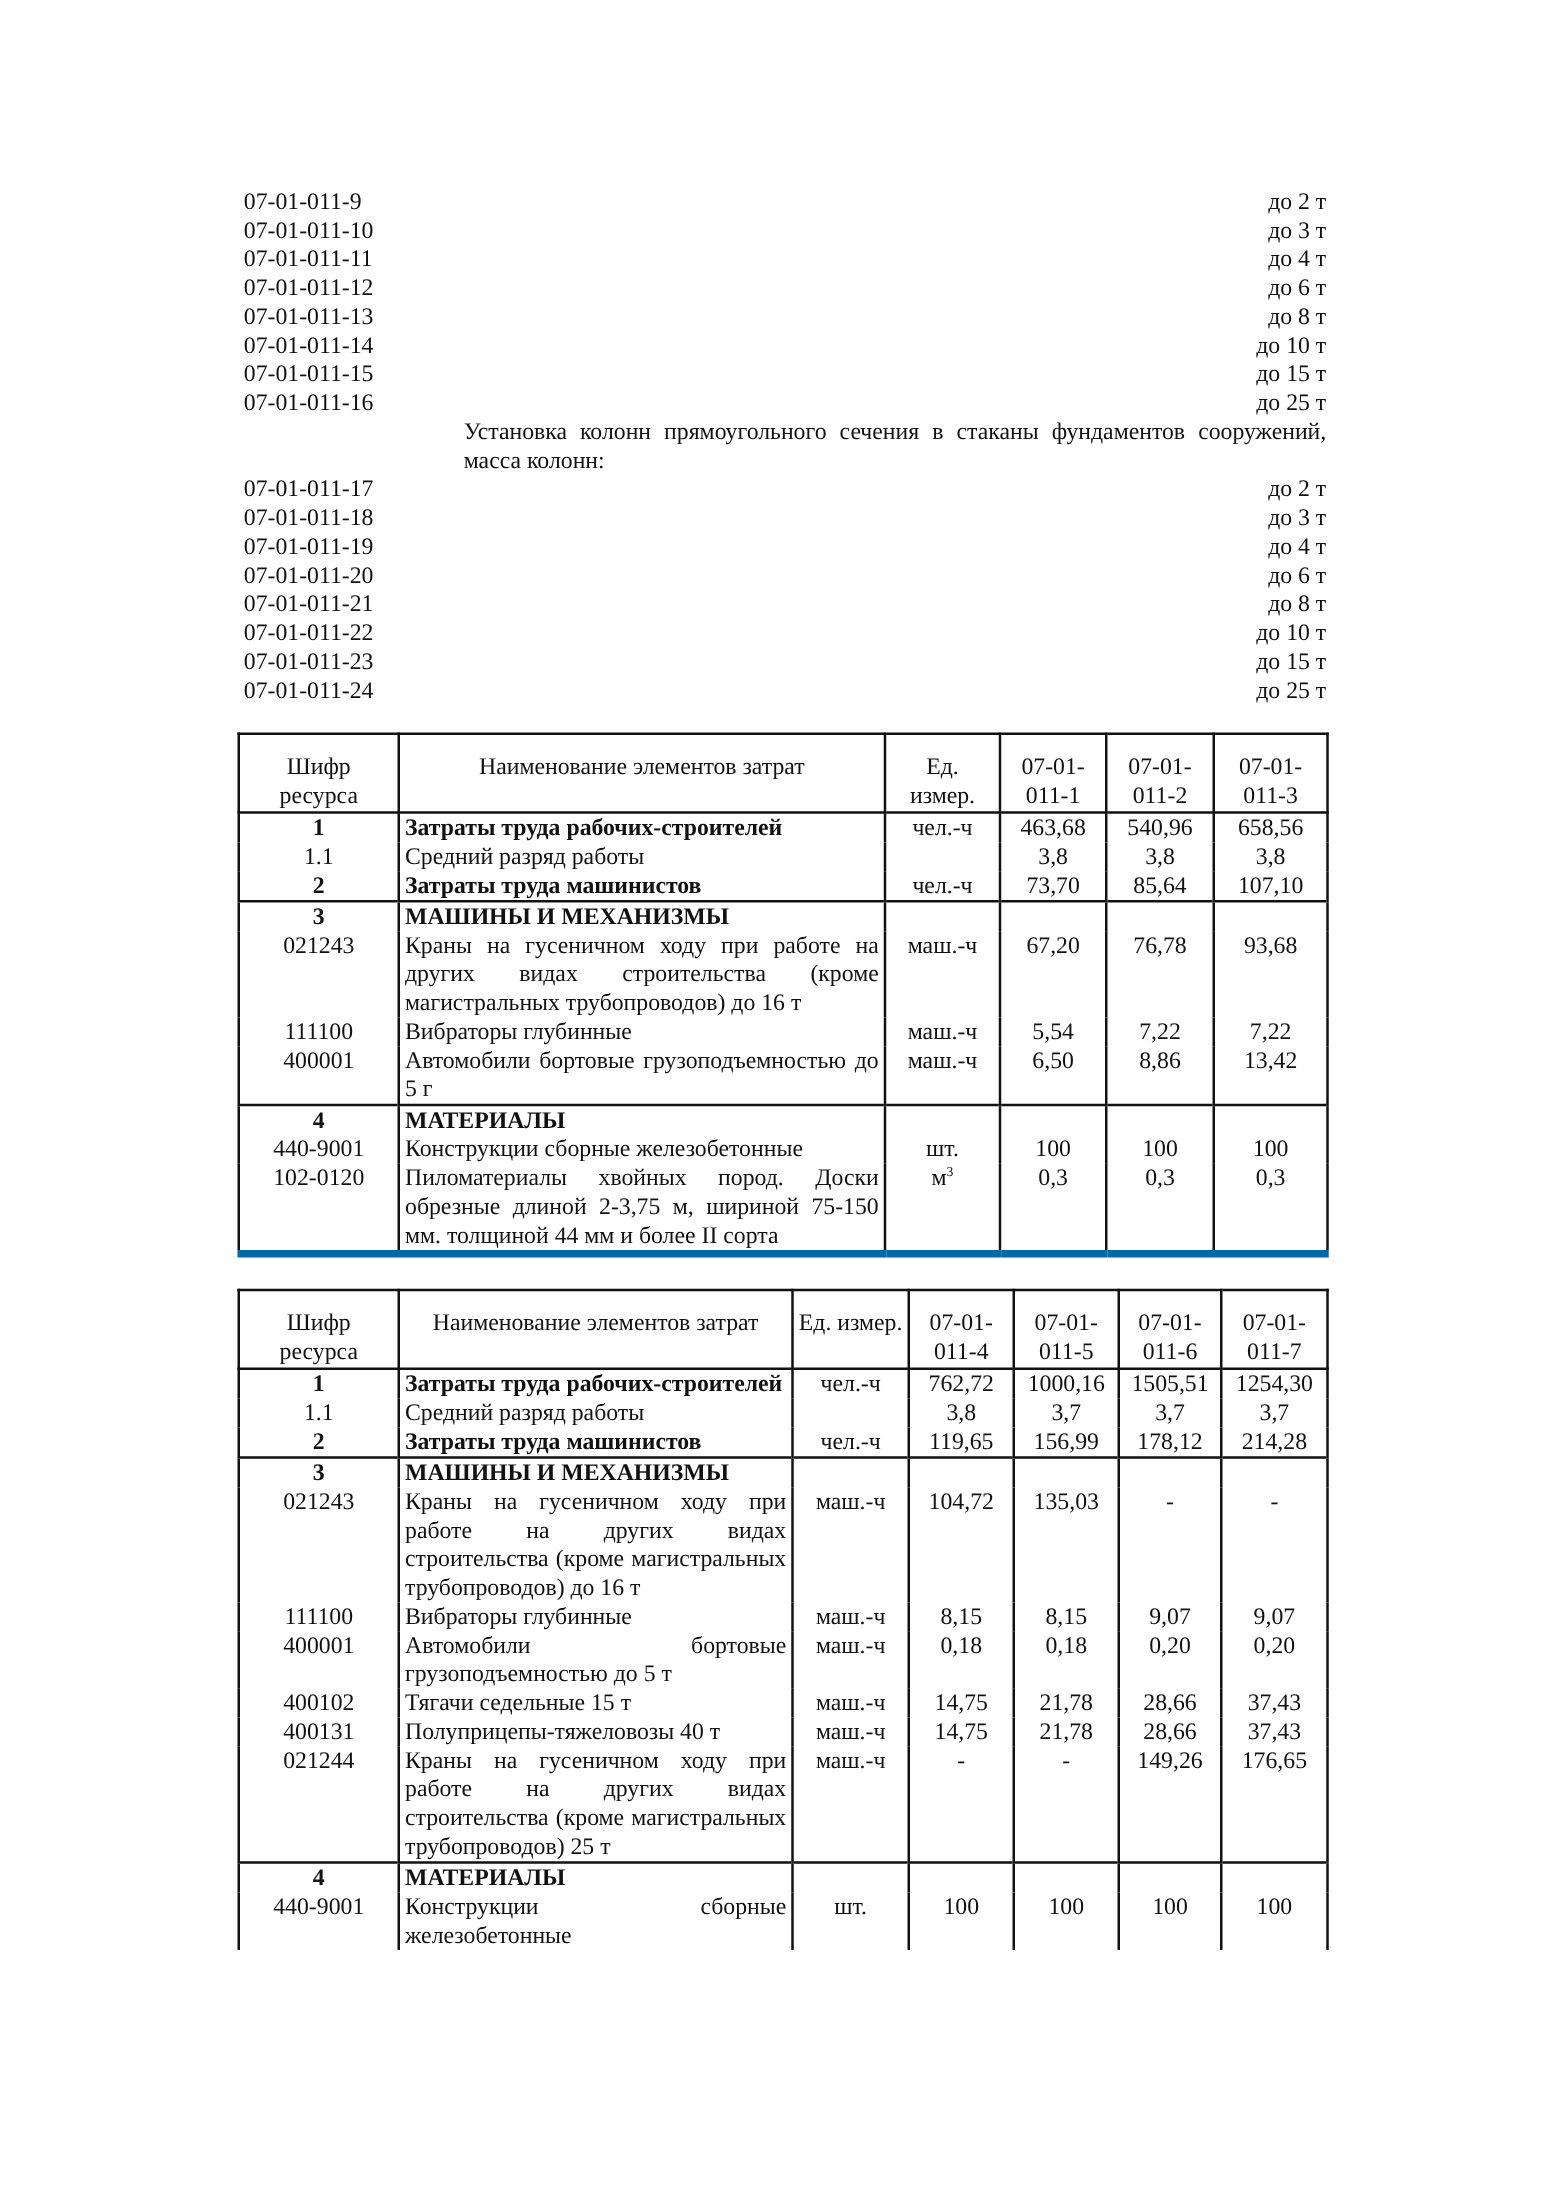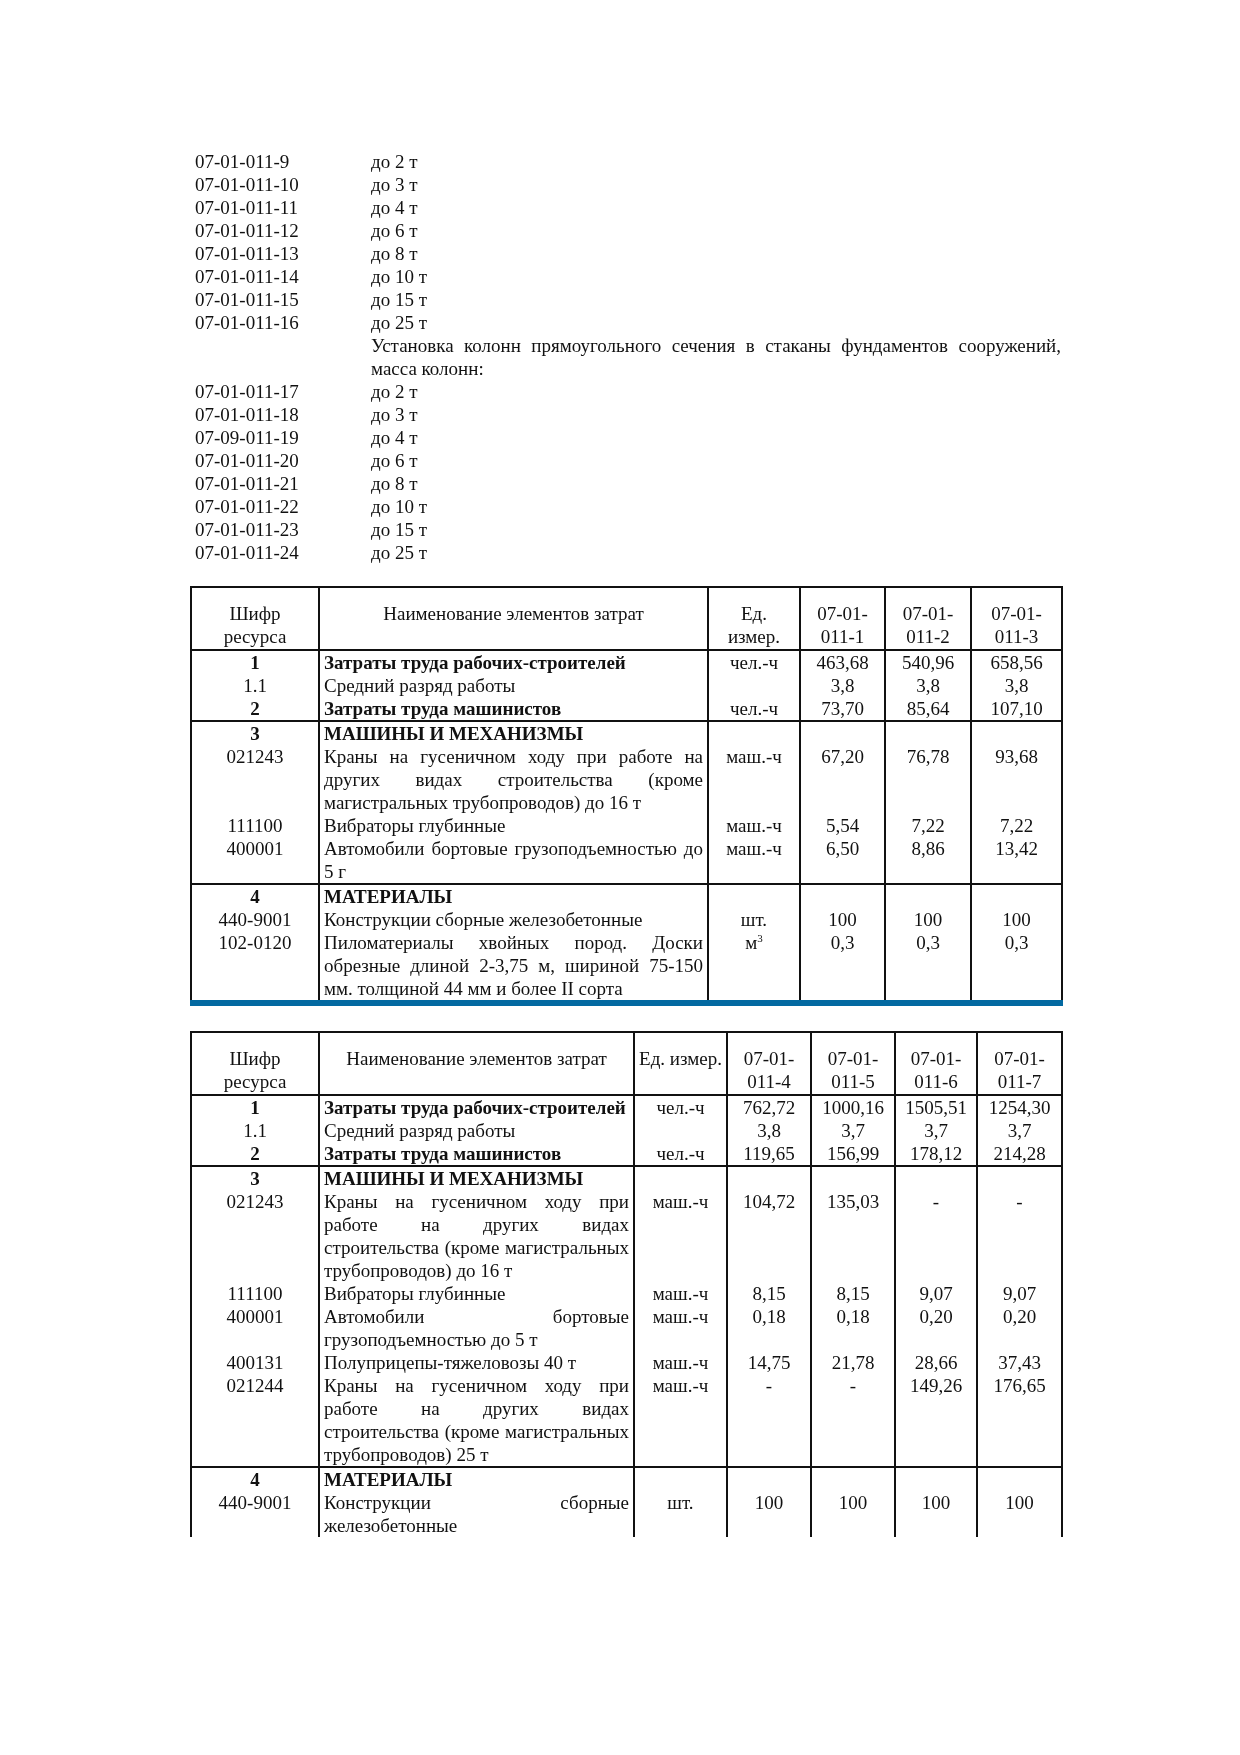--- a/index.html
+++ b/index.html
@@ -3,21 +3,21 @@
 <meta charset="utf-8">
 <style>
   html, body { margin: 0; padding: 0; background: #ffffff; }
   body { width: 1240px; height: 1755px; position: relative; overflow: hidden;
          font-family: "Liberation Serif", serif; color: #111; font-size: 19px; }
   .page { position: absolute; left: 4px; top: 0; width: 1240px; height: 1755px; }
 
   .codelist { position: absolute; left: 191px; top: 150px; width: 866px; }
   .codeline { display: flex; line-height: 23px; height: 23px; }
   .codeline .code { width: 176px; flex: none; }
-  .codeline .txt { flex: 1; }
+  .codeline .txt { flex: 1; text-align: right; }
   .caption { margin-left: 176px; text-align: justify; text-align-last: left; line-height: 23px; }
 
   table.cost { position: absolute; left: 186px; border-collapse: collapse; table-layout: fixed;
                font-size: 19px; line-height: 23px; }
   table.cost td { border-left: 2px solid #111; border-right: 2px solid #111; padding: 0 4px; vertical-align: top; }
   table.cost tr.head td { border-top: 2px solid #111; border-bottom: 2px solid #111; text-align: center; padding-top: 14px; padding-bottom: 1px; }
   table.cost tbody.grp tr:first-child td { border-top: 2px solid #111; }
   table.cost tbody.grp.last-closed tr:last-child td { border-bottom: 6px solid #0369a1; }
   td.c-code { text-align: center; }
   td.c-name { text-align: justify; text-align-last: left; }
@@ -73,21 +73,21 @@
     <div id="list-bottom">
         <div class="codeline">
           <span class="code">07-01-011-17</span>
           <span class="txt">до 2 т</span>
         </div>
         <div class="codeline">
           <span class="code">07-01-011-18</span>
           <span class="txt">до 3 т</span>
         </div>
         <div class="codeline">
-          <span class="code">07-09-011-19</span>
+          <span class="code">07-01-011-19</span>
           <span class="txt">до 4 т</span>
         </div>
         <div class="codeline">
           <span class="code">07-01-011-20</span>
           <span class="txt">до 6 т</span>
         </div>
         <div class="codeline">
           <span class="code">07-01-011-21</span>
           <span class="txt">до 8 т</span>
         </div>
@@ -294,29 +294,38 @@
         <tr>
           <td class="c-code">400001</td>
           <td class="c-name">Автомобили бортовые грузоподъемностью до 5 т</td>
           <td class="c-unit"><span>маш.-ч</span></td>
           <td class="c-val">0,18</td>
           <td class="c-val">0,18</td>
           <td class="c-val">0,20</td>
           <td class="c-val">0,20</td>
         </tr>
         <tr>
-          <td class="c-code">400131</td>
-          <td class="c-name">Полуприцепы-тяжеловозы 40 т</td>
+          <td class="c-code">400102</td>
+          <td class="c-name">Тягачи седельные 15 т</td>
           <td class="c-unit"><span>маш.-ч</span></td>
           <td class="c-val">14,75</td>
           <td class="c-val">21,78</td>
           <td class="c-val">28,66</td>
           <td class="c-val">37,43</td>
         </tr>
         <tr>
+          <td class="c-code">400131</td>
+          <td class="c-name">Полуприцепы-тяжеловозы 40 т</td>
+          <td class="c-unit"><span>маш.-ч</span></td>
+          <td class="c-val">14,75</td>
+          <td class="c-val">21,78</td>
+          <td class="c-val">28,66</td>
+          <td class="c-val">37,43</td>
+        </tr>
+        <tr>
           <td class="c-code">021244</td>
           <td class="c-name">Краны на гусеничном ходу при работе на других видах строительства (кроме магистральных трубопроводов) 25 т</td>
           <td class="c-unit"><span>маш.-ч</span></td>
           <td class="c-val">-</td>
           <td class="c-val">-</td>
           <td class="c-val">149,26</td>
           <td class="c-val">176,65</td>
         </tr>
       </tbody>
       <tbody class="grp">

